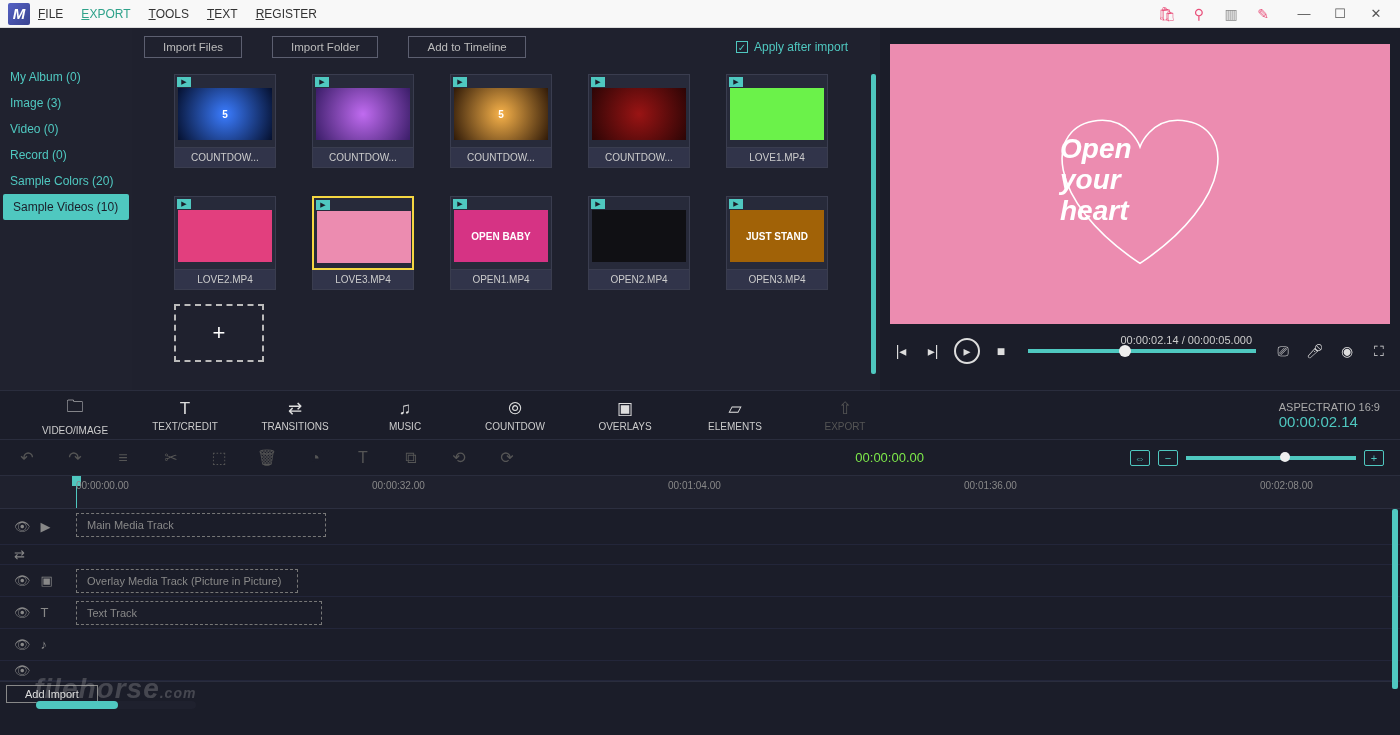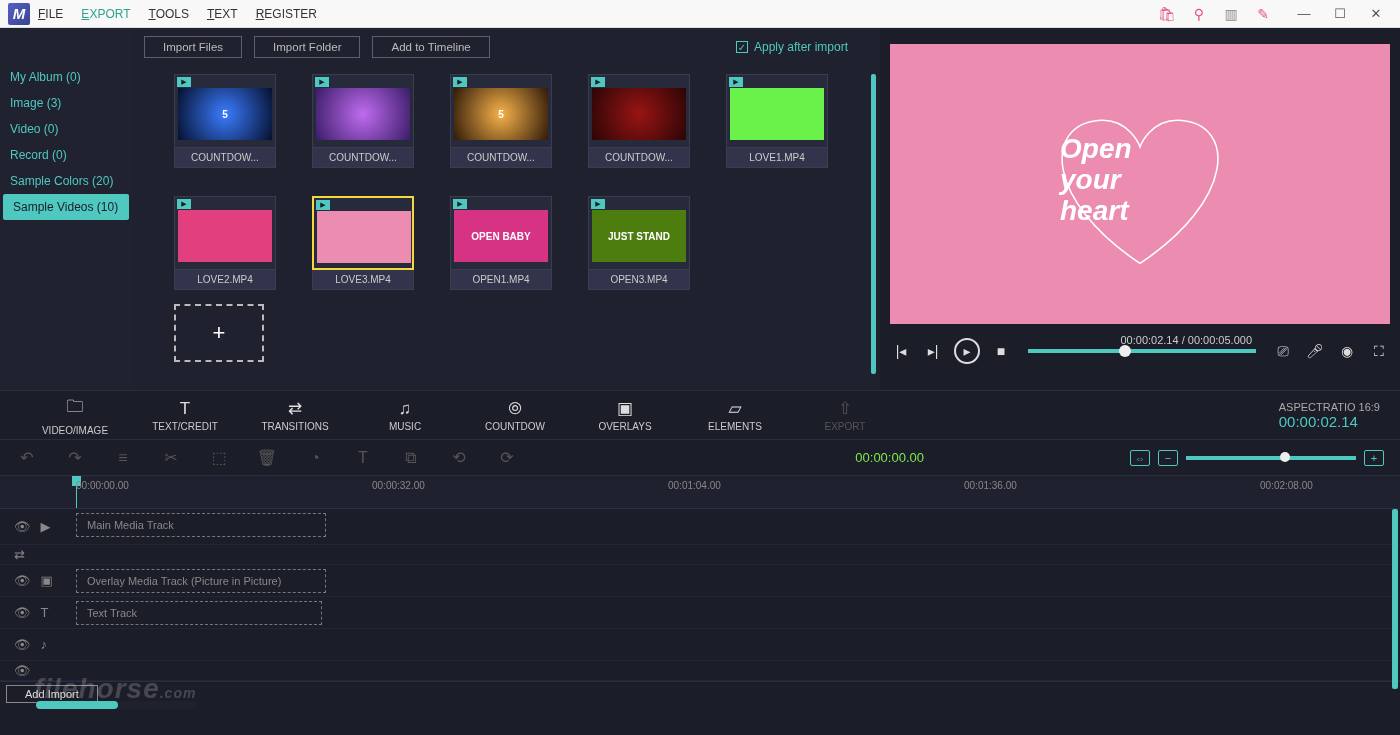--- a/index.html
+++ b/index.html
@@ -11,21 +11,21 @@
 .menubar span::first-letter { text-decoration: underline; }
 .titlebar-right { margin-left: auto; display: flex; align-items: center; gap: 14px; padding-right: 6px; }
 .titlebar-icon { width: 18px; height: 18px; display: flex; align-items: center; justify-content: center; color: #e94f7a; font-size: 14px; }
 .wincontrols { display: flex; gap: 0; }
 .winbtn { width: 36px; height: 28px; display: flex; align-items: center; justify-content: center; color: #555; font-size: 13px; }
 .main-upper { display: flex; height: 362px; }
 .sidebar { width: 132px; background: #20222f; padding-top: 36px; }
 .side-item { padding: 6px 10px; font-size: 12px; color: #4fc8c0; cursor: pointer; }
 .side-item.active { background: #4fc8c0; color: #1b1d29; border-radius: 2px; margin: 0 3px; }
 .media-area { flex: 1; background: #1f212e; padding: 8px 12px 0 12px; position: relative; }
-.media-toolbar { display: flex; gap: 12px; align-items: center; margin-bottom: 16px; }
+.media-toolbar { display: flex; gap: 30px; align-items: center; margin-bottom: 16px; }
 .mbtn { border: 1px solid #5c5f70; background: transparent; color: #bbb; font-size: 11.5px; padding: 4px 18px; cursor: pointer; }
 .apply-import { margin-left: auto; display: flex; align-items: center; gap: 6px; font-size: 12px; color: #4fc8c0; padding-right: 20px; }
 .apply-import .chk { width: 12px; height: 12px; border: 1px solid #4fc8c0; display: inline-flex; align-items: center; justify-content: center; font-size: 10px; color: #4fc8c0; }
 .media-grid { display: flex; flex-wrap: wrap; gap: 28px 36px; padding-left: 30px; }
 .media-item { width: 102px; }
 .thumb-wrap { width: 102px; height: 74px; border: 1px solid #3a3d4f; background: #272a3a; padding: 3px; position: relative; }
 .thumb-wrap.selected { border: 2px solid #f5d742; }
 .thumb-wrap .vicon { position: absolute; top: 2px; left: 2px; width: 14px; height: 10px; background: #4fc8c0; color: #1b1d29; font-size: 7px; display: flex; align-items: center; justify-content: center; }
 .thumb { width: 94px; height: 52px; margin: 10px auto 0; }
 .media-label { background: #31344a; color: #ccc; font-size: 10px; text-align: center; padding: 4px 0; border: 1px solid #3a3d4f; border-top: none; }
@@ -174,21 +174,28 @@
         <div class="media-item">
           <div class="thumb-wrap">
             <div class="vicon">▶</div>
             <div class="thumb" style="background: rgb(214, 51, 132); display: flex; align-items: center; justify-content: center; color: rgb(255, 255, 255); font-size: 10px; font-weight: bold;">OPEN BABY</div>
           </div>
           <div class="media-label">OPEN1.MP4</div>
         </div>
         <div class="media-item">
           <div class="thumb-wrap">
             <div class="vicon">▶</div>
-            <div class="thumb" style="background: #4d7c0f; display: flex; align-items: center; justify-content: center; color: rgb(255, 255, 255); font-size: 10px; font-weight: bold;">JUST STAND</div>
+            <div class="thumb" style="background: rgb(16, 16, 20); display: flex; align-items: center; justify-content: center; color: rgb(255, 255, 255); font-size: 10px; font-weight: bold;"></div>
+          </div>
+          <div class="media-label">OPEN2.MP4</div>
+        </div>
+        <div class="media-item">
+          <div class="thumb-wrap">
+            <div class="vicon">▶</div>
+            <div class="thumb" style="background: #a16207; display: flex; align-items: center; justify-content: center; color: rgb(255, 255, 255); font-size: 10px; font-weight: bold;">JUST STAND</div>
           </div>
           <div class="media-label">OPEN3.MP4</div>
         </div>
       </div>
     <div id="add-wrap">
         <div class="add-box">+</div>
       </div>
     <div class="media-scroll"></div>
   </div>
 
@@ -312,21 +319,21 @@
         <span class="ticon">⇄</span>
       </div>
     <div class="track-body"></div>
   </div>
   <div class="track-row">
     <div class="track-head">
         <span class="ticon">👁</span>
         <span class="ticon">▣</span>
       </div>
     <div class="track-body">
-        <div class="track-placeholder" style="width:250px">Overlay Media Track (Picture in Picture)</div>
+        <div class="track-placeholder" style="width:222px">Overlay Media Track (Picture in Picture)</div>
       </div>
   </div>
   <div class="track-row">
     <div class="track-head">
         <span class="ticon">👁</span>
         <span class="ticon">T</span>
       </div>
     <div class="track-body">
         <div class="track-placeholder" style="width:246px">Text Track</div>
       </div>

